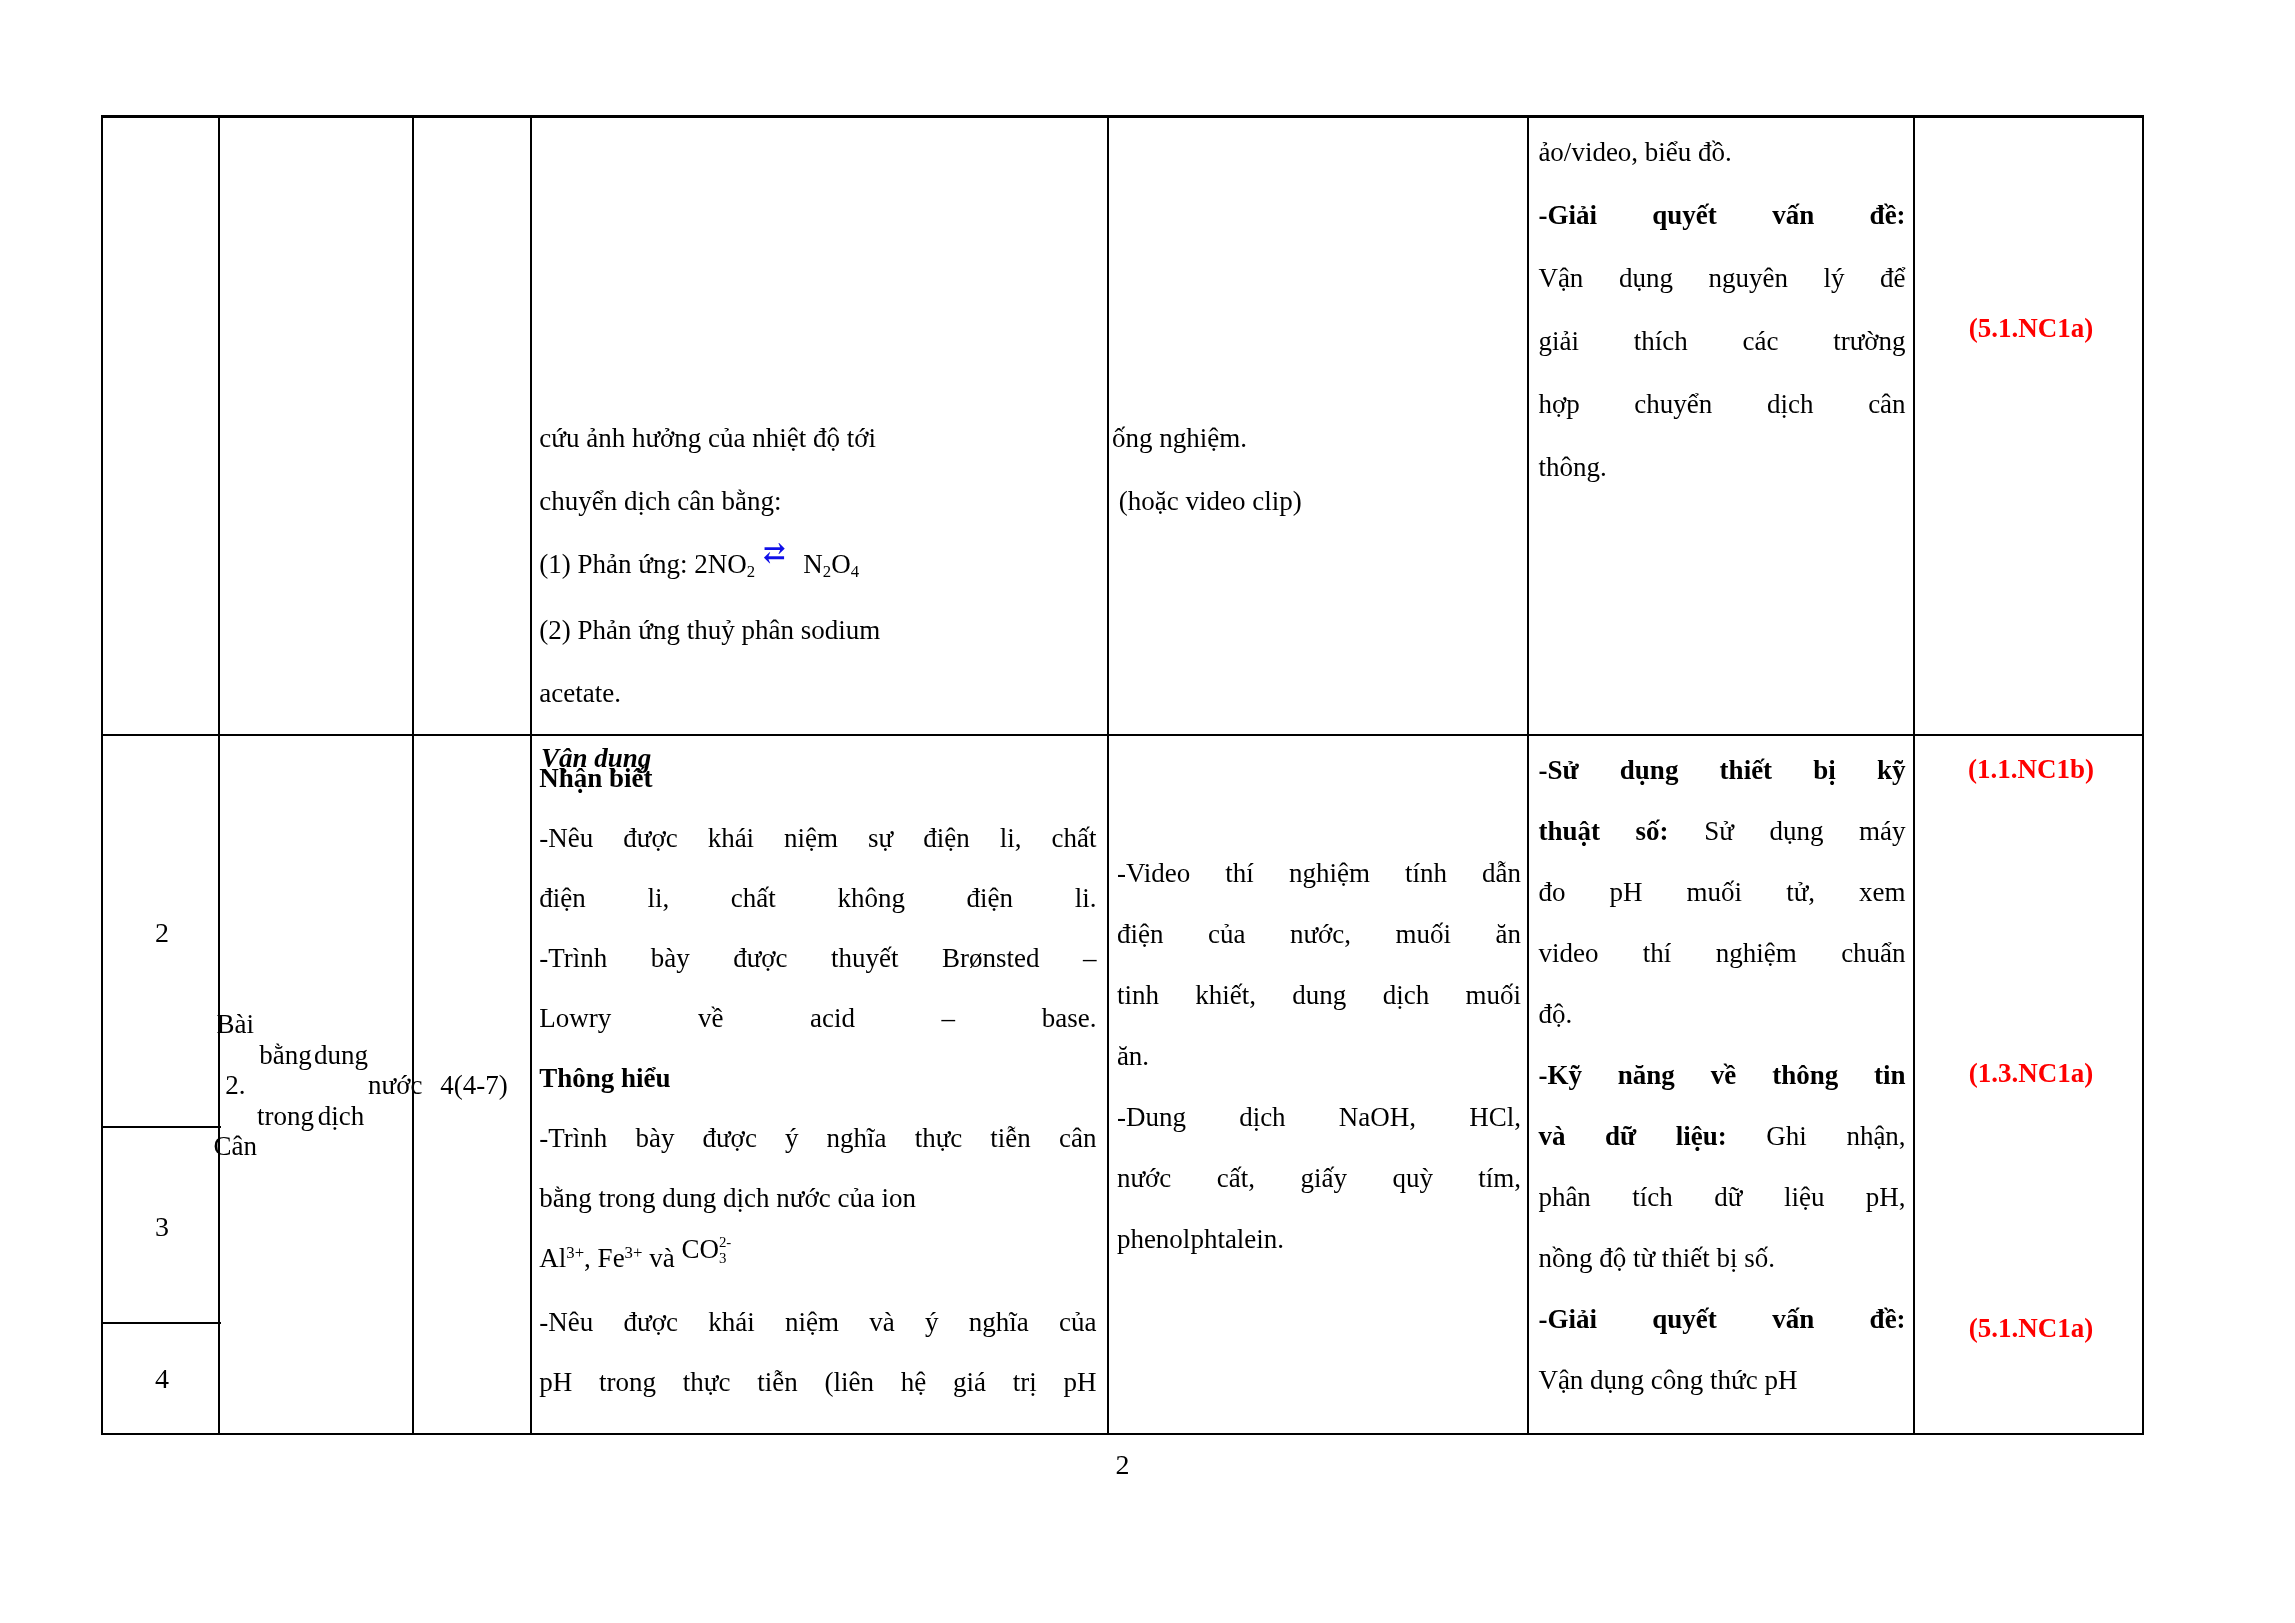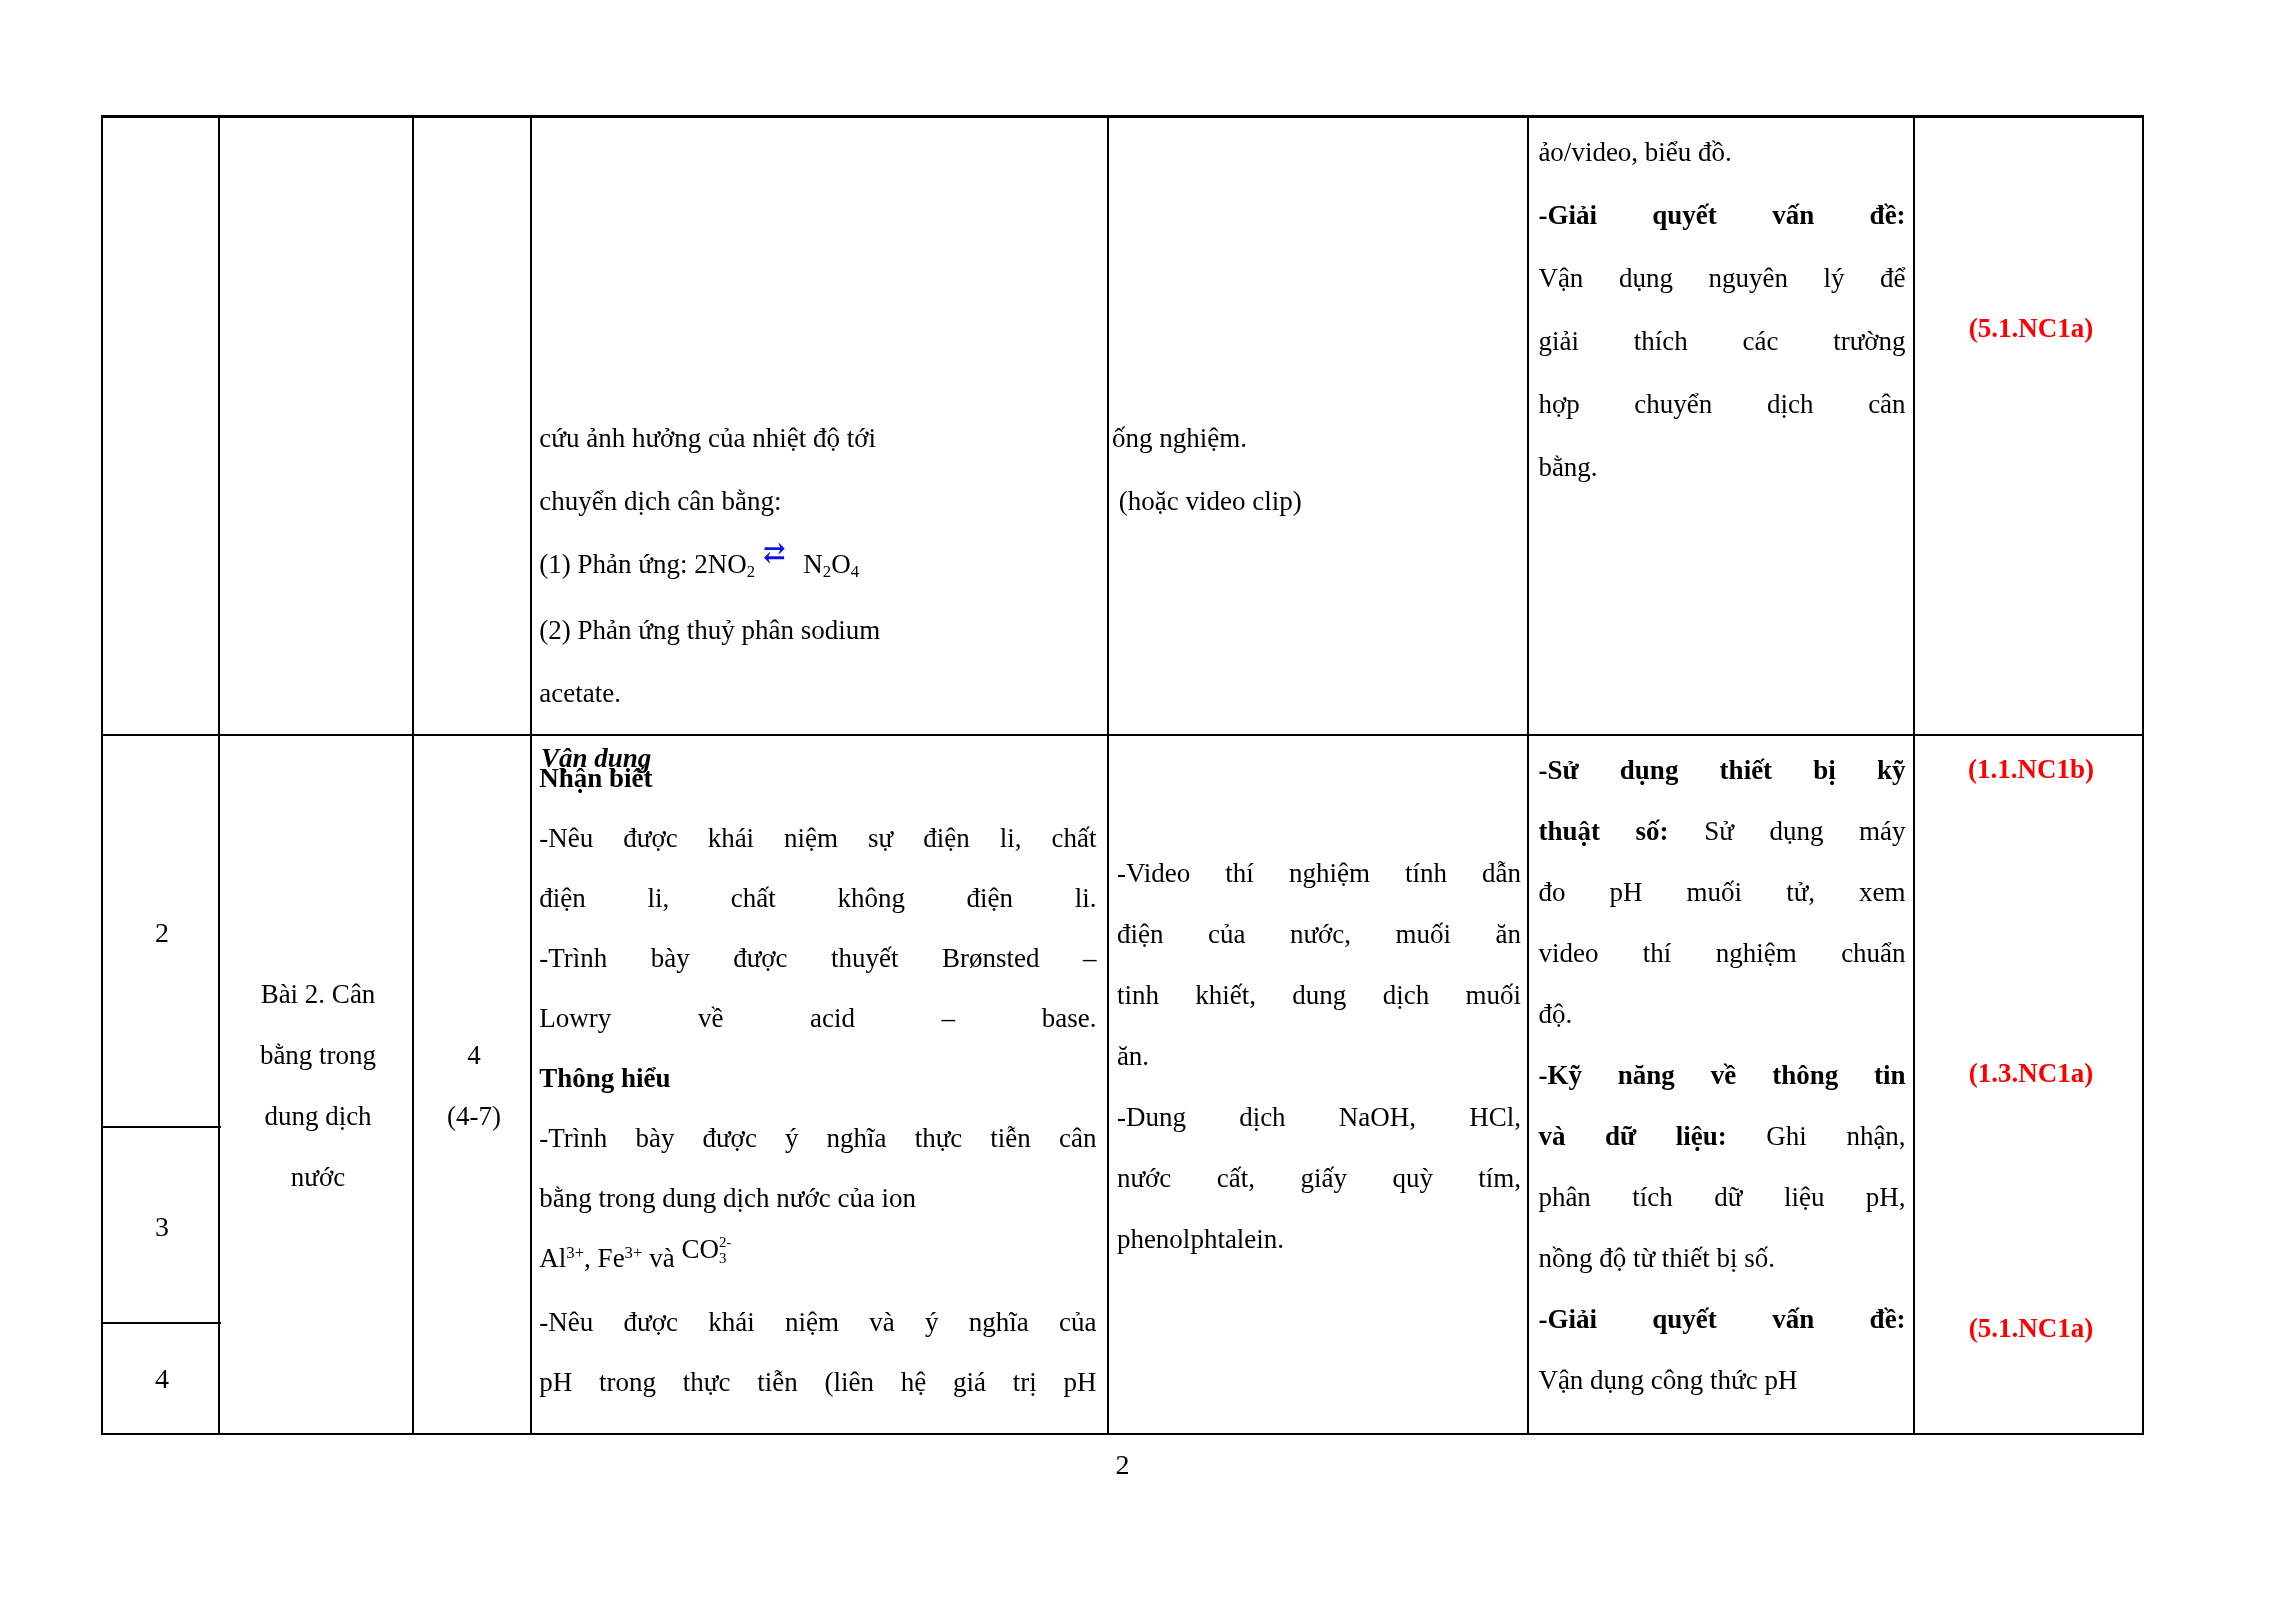--- a/index.html
+++ b/index.html
@@ -19,21 +19,21 @@
     background:#fff;
   }
   .vl{position:absolute;top:0;bottom:0;width:2.4px;background:#000;}
   .hl{position:absolute;height:2.4px;background:#000;}
   .cell{
     position:absolute;box-sizing:border-box;
     font-size:27px;line-height:61px;
   }
   .line{white-space:pre-wrap;text-align:left;}
   .line.stretch{white-space:normal;text-align:justify;text-align-last:justify;}
-  .center-lines{display:flex;flex-direction:column;align-items:center;justify-content:center;text-align:center;}
+  .center-lines{display:flex;flex-direction:row;align-items:center;justify-content:center;text-align:center;}
   .center-lines .line{text-align:center;}
   .flexcenter{display:flex;align-items:center;justify-content:center;}
   .b{font-weight:700;margin-top:40px;}
   .bi{font-weight:700;font-style:italic;}
   .sub{font-size:0.62em;position:relative;top:0.22em;}
   .sup{font-size:0.62em;position:relative;top:-0.52em;}
   .arrow{color:#0f0fe8;font-weight:700;position:relative;top:-11px;margin:0 12.6px 0 7.9px;letter-spacing:-1.6px;}
   .costack{display:inline-block;white-space:nowrap;transform:translateY(-9.4px);}
   .co-scripts{display:inline-block;vertical-align:-4.7px;font-size:0.55em;line-height:1.05;text-align:left;}
   .co-scripts span{display:block;}
@@ -83,21 +83,21 @@
     <div class="cell" id="c5r1">
         <div class="line"><span>ống nghiệm.</span></div>
         <div class="line"><span> (hoặc video clip)</span></div>
       </div>
     <div class="cell" id="c6r1">
         <div class="line"><span>ảo/video, biểu đồ.</span></div>
         <div class="line stretch"><span class="b">-Giải quyết vấn đề:</span></div>
         <div class="line stretch"><span>Vận dụng nguyên lý để</span></div>
         <div class="line stretch"><span>giải thích các trường</span></div>
         <div class="line stretch"><span>hợp chuyển dịch cân</span></div>
-        <div class="line"><span>bằng.</span></div>
+        <div class="line"><span>thông.</span></div>
       </div>
     <div class="cell" id="c7r1">
       <span id="code-r1">(5.1.NC1a)</span>
     </div>
 
     <div class="cell flexcenter" id="c1r2a">
       <span>2</span>
     </div>
     <div class="cell flexcenter" id="c1r2b">
       <span>3</span>

